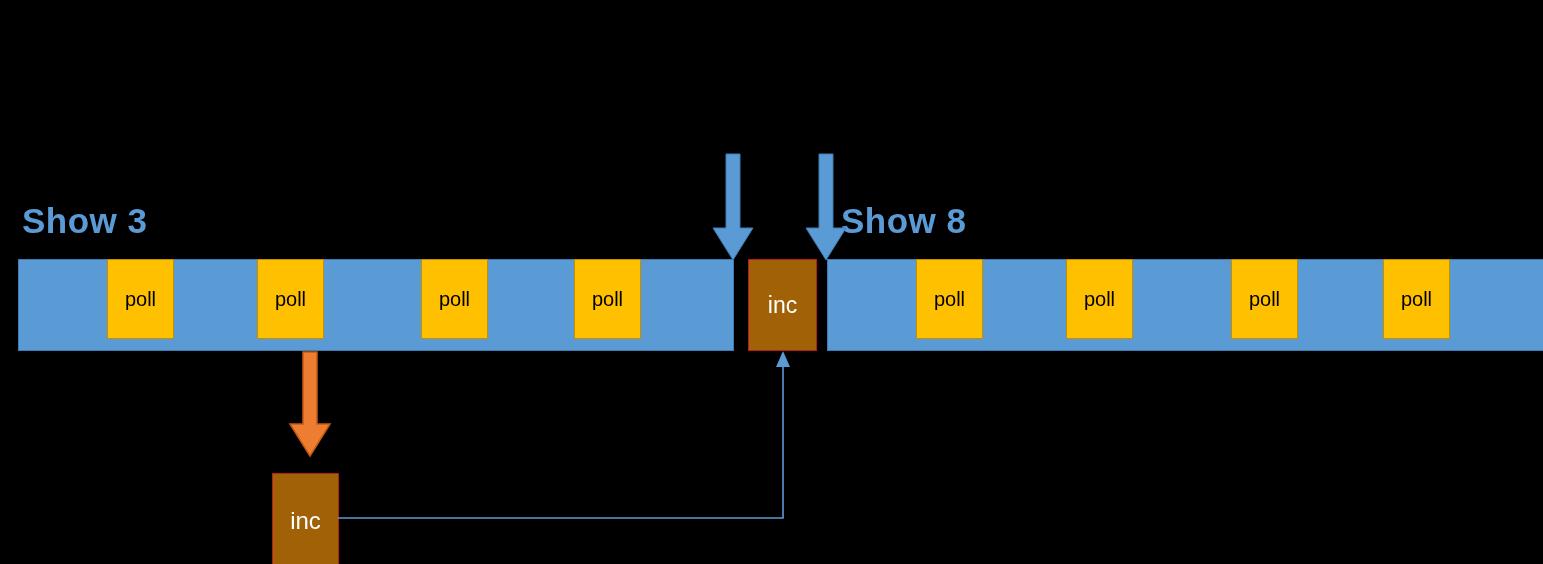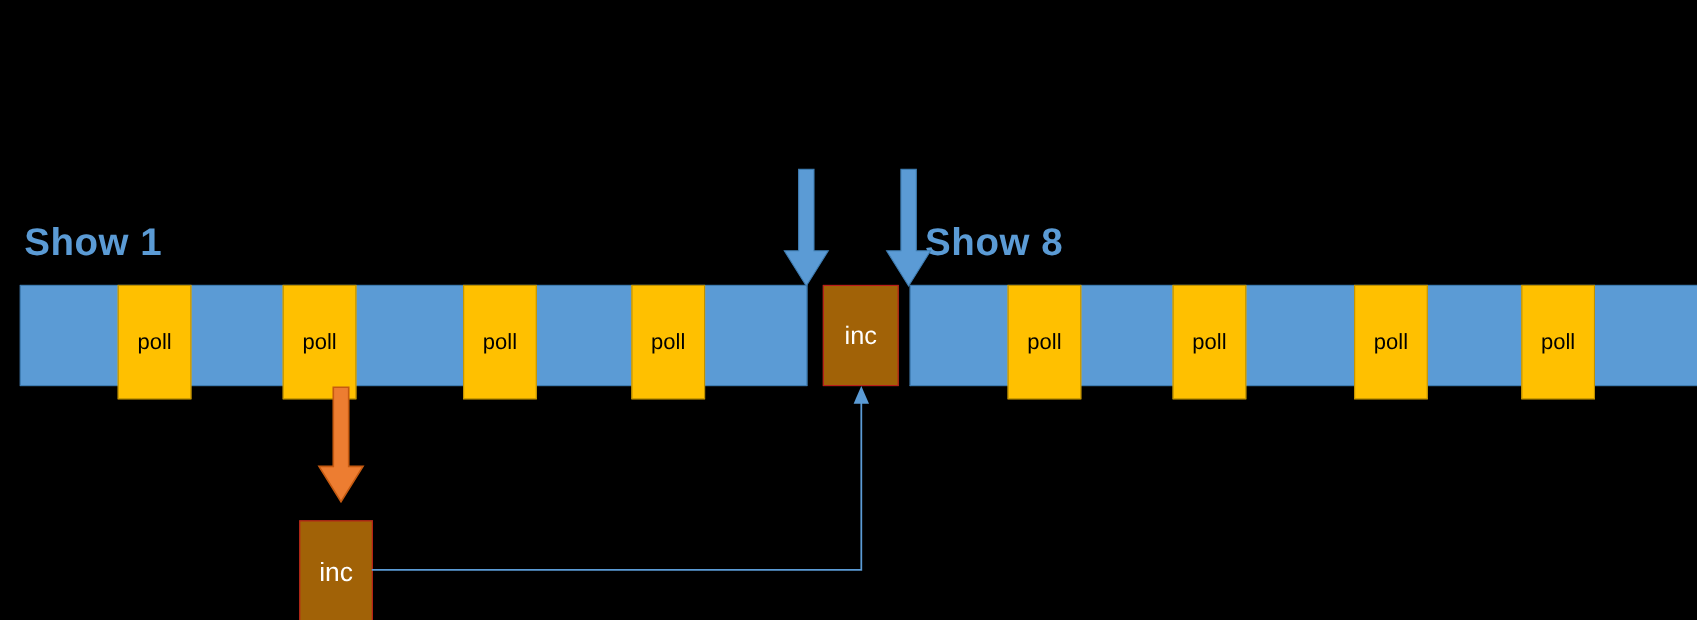--- a/index.html
+++ b/index.html
@@ -28,21 +28,21 @@
     border: 1px solid #3E7CB1;
     box-sizing: border-box;
   }
   #bar-show0 { left: 18px;  width: 716px; }
   #bar-show1 { left: 827px; width: 716px; border-right: none; }
 
   
   .poll-segment {
     position: absolute;
     top: 259px;
-    height: 104px;
+    height: 80px;
     width: 67px;
     background: #FFC000;
     border: 1px solid #BF9000;
     box-sizing: border-box;
     display: flex;
     align-items: center;
     justify-content: center;
     color: #000000;
     font-size: 20px;
     font-family: "Liberation Sans", sans-serif;
@@ -119,21 +119,21 @@
     height: 190px;
   }
 
   svg { display: block; overflow: visible; }
 </style>
 </head>
 <body>
 
 <div id="canvas">
 
-  <div class="section-label" id="label-show0">Show 1</div>
+  <div class="section-label" id="label-show0">Show 3</div>
 
   <div class="section-label" id="label-show1">Show 8</div>
 
   <div class="timeline-bar" id="bar-show0"></div>
 
   <div class="poll-segment" style="left:107px">poll</div>
   <div class="poll-segment" style="left:257px">poll</div>
   <div class="poll-segment" style="left:421px">poll</div>
   <div class="poll-segment" style="left:574px">poll</div>
 

